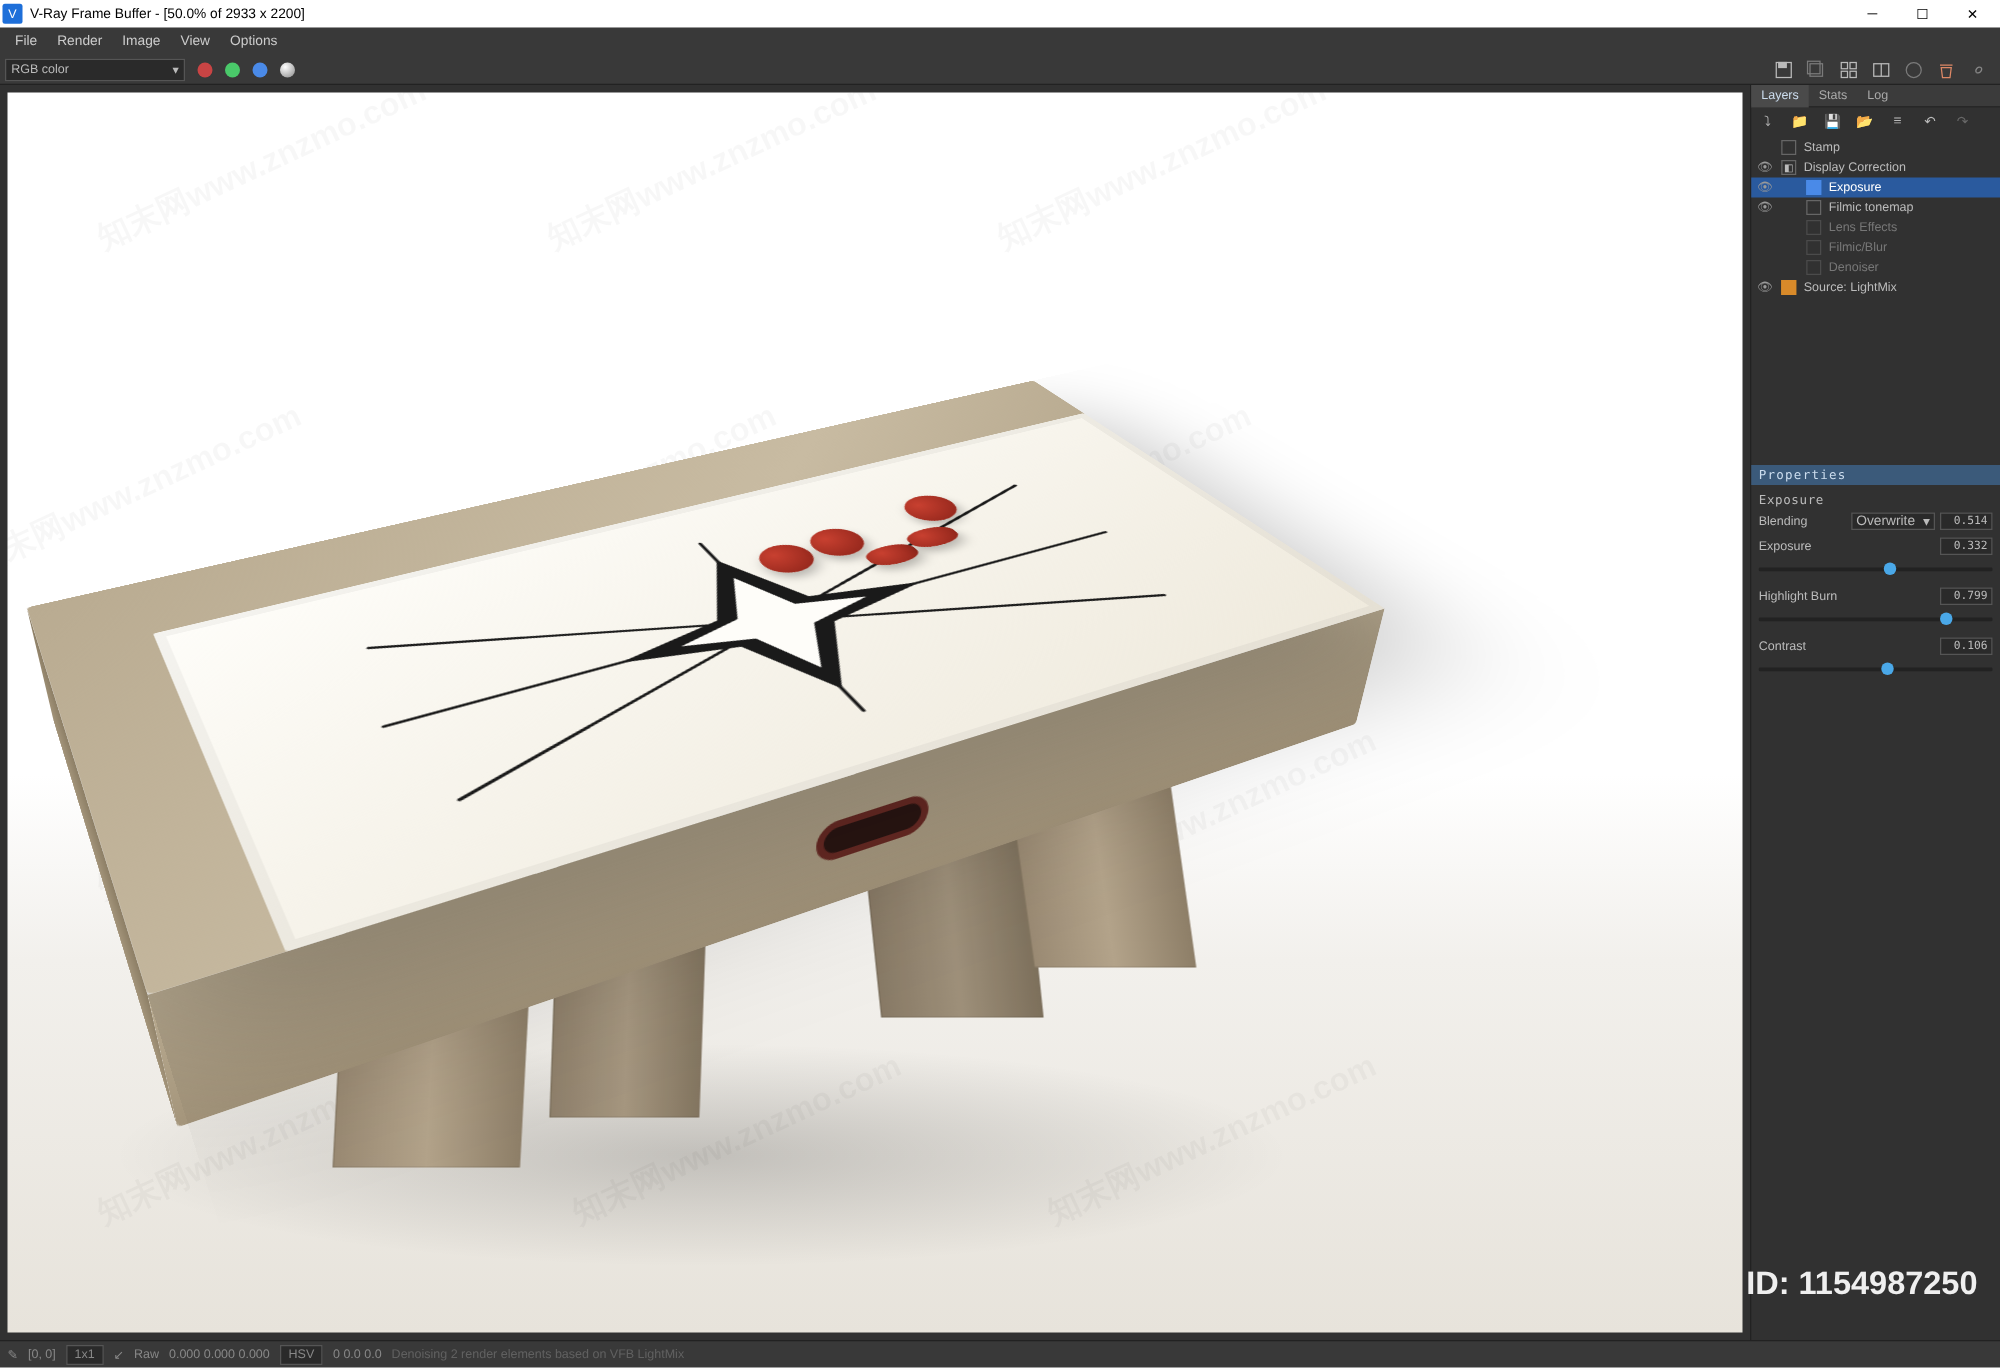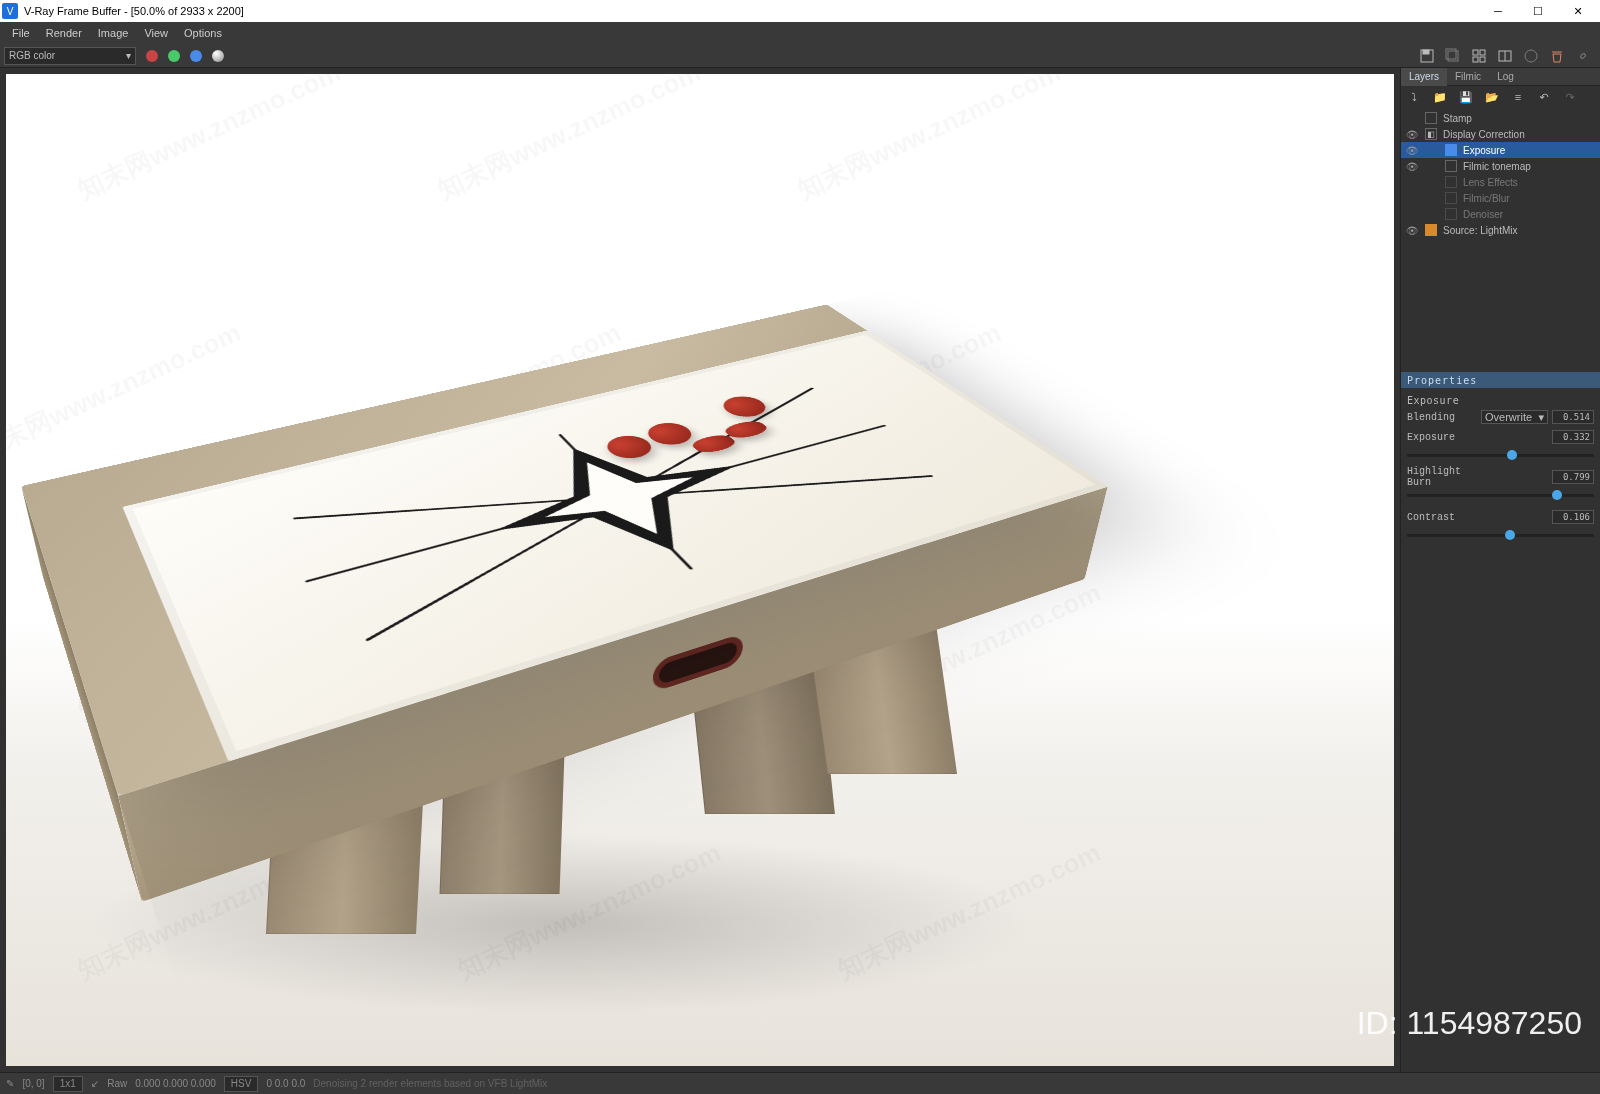--- a/index.html
+++ b/index.html
@@ -4,21 +4,21 @@
 <style>
 *{margin:0;padding:0;box-sizing:border-box;font-family:"Segoe UI",Tahoma,sans-serif;user-select:none}
 html,body{width:1600px;height:1094px;background:#f0f0f0;overflow:hidden}
 .titlebar{height:22px;background:#fff;display:flex;align-items:center;padding:0 2px;font-size:11px;color:#000}
 .titlebar .logo{width:16px;height:16px;background:#1e6fd9;border-radius:2px;margin-right:6px;display:flex;align-items:center;justify-content:center;color:#fff;font-size:10px}
 .titlebar .spacer{flex:1}
 .winbtn{width:40px;height:22px;display:flex;align-items:center;justify-content:center;font-size:11px;color:#000}
 .menubar{height:22px;background:#393939;display:flex;align-items:center;padding:0 4px;font-size:11px;color:#ccc;gap:0}
 .menubar .mi{padding:0 8px;height:20px;display:flex;align-items:center}
 .toolbar{height:24px;background:#393939;display:flex;align-items:center;padding:0 4px;font-size:11px;color:#ccc;border-bottom:1px solid #222}
-.toolbar .sel{width:132px;height:18px;background:#2a2a2a;border:1px solid #555;font-size:10px;color:#bbb;padding:0 4px;display:flex;align-items:center;justify-content:space-between;font-family:monospace}
+.toolbar .sel{width:144px;height:18px;background:#2a2a2a;border:1px solid #555;font-size:10px;color:#bbb;padding:0 4px;display:flex;align-items:center;justify-content:space-between;font-family:monospace}
 .toolbar .dot{width:12px;height:12px;border-radius:50%;margin-left:10px}
 .toolbar .tspace{flex:1}
 .toolbar .tbtn{width:24px;height:20px;display:flex;align-items:center;justify-content:center;margin:0 1px;color:#bbb}
 .toolbar .tbtn svg{width:16px;height:16px}
 .body{display:flex;height:1004px;background:#313131}
 .viewport{flex:1;background:#313131;padding:6px;position:relative}
 .render{width:100%;height:100%;background:linear-gradient(180deg,#fff 0%,#fff 55%,#f2f0ec 70%,#e7e3db 100%);position:relative;overflow:hidden}
 .wm{position:absolute;color:rgba(0,0,0,0.03);font-size:26px;font-weight:600;transform:rotate(-25deg);pointer-events:none;white-space:nowrap}
 .table-shadow{position:absolute;left:80px;top:760px;width:950px;height:180px;background:radial-gradient(ellipse at center,rgba(0,0,0,0.18) 0%,rgba(0,0,0,0) 70%)}
 .table-wrap{position:absolute;left:20px;top:170px;width:1050px;height:780px;perspective:1400px;perspective-origin:50% 30%}
@@ -48,31 +48,31 @@
 .lrow.sel{background:#2a5a9e;color:#fff}
 .lrow .eye{width:14px;text-align:center;color:#999;font-size:10px}
 .lrow .box{width:12px;height:12px;border:1px solid #666;display:flex;align-items:center;justify-content:center;font-size:8px}
 .lrow .box.orange{background:#d88a2a;border-color:#d88a2a}
 .lrow .indent{width:14px}
 .spacer-v{flex:1}
 .props-hdr{height:16px;background:#3b5a7a;color:#cde;font-size:10px;font-family:monospace;display:flex;align-items:center;padding:0 6px;letter-spacing:1px}
 .props{padding:4px 6px;font-size:10px;color:#bbb}
 .props .label{height:16px;display:flex;align-items:center;font-family:monospace;letter-spacing:0.5px}
 .props .row{display:flex;align-items:center;height:18px;gap:4px;margin-bottom:2px}
-.props .row .name{width:70px;font-family:Liberation Mono, monospace}
+.props .row .name{width:70px;font-family:Liberation Sans, sans-serif}
 .props .ddl{flex:1;height:14px;background:#2a2a2a;border:1px solid #555;font-size:11px;padding:0 3px;display:flex;align-items:center;justify-content:space-between}
 .props .val{width:42px;height:14px;background:#2a2a2a;border:1px solid #555;font-size:9px;display:flex;align-items:center;justify-content:flex-end;padding:0 3px;font-family:monospace}
 .slider{height:14px;display:flex;align-items:center;margin:2px 0 6px}
 .slider .track{flex:1;height:3px;background:#222;position:relative;border-radius:1px}
 .slider .thumb{position:absolute;top:-4px;width:10px;height:10px;border-radius:50%;background:#4aa8e8;margin-left:-5px}
 .status{height:22px;background:#393939;display:flex;align-items:center;padding:0 6px;font-size:10px;color:#888;gap:8px;border-top:1px solid #222;font-family:monospace}
 .status .box{height:16px;padding:0 6px;background:#2a2a2a;border:1px solid #555;display:flex;align-items:center}
 .bigwm{position:absolute;right:18px;bottom:52px;text-align:right;color:rgba(255,255,255,0.92);pointer-events:none}
 .bigwm .cn{font-size:50px;font-weight:500;letter-spacing:4px;line-height:1}
-.bigwm .id{font-size:32px;font-weight:400;margin-top:4px}
+.bigwm .id{font-size:26px;font-weight:700;margin-top:4px}
 </style>
 </head>
 <body>
 
 <div class="titlebar">
   <div class="logo">V</div>
   <span>V-Ray Frame Buffer - [50.0% of 2933 x 2200]</span>
   <div class="spacer"></div>
   <div class="winbtn">─</div>
   <div class="winbtn">☐</div>
@@ -193,21 +193,21 @@
             <div class="handle"></div>
           </div>
         </div>
       </div>
     </div>
   </div>
 
   <div class="panel">
     <div class="ptabs">
       <div class="ptab active">Layers</div>
-      <div class="ptab">Filmic</div>
+      <div class="ptab">Stats</div>
       <div class="ptab">Log</div>
     </div>
     <div class="prow">
       <div class="pbtn">⤵</div>
       <div class="pbtn">📁</div>
       <div class="pbtn">💾</div>
       <div class="pbtn">📂</div>
       <div class="pbtn">≡</div>
       <div class="pbtn">↶</div>
       <div class="pbtn" style="opacity:0.4">↷</div>

